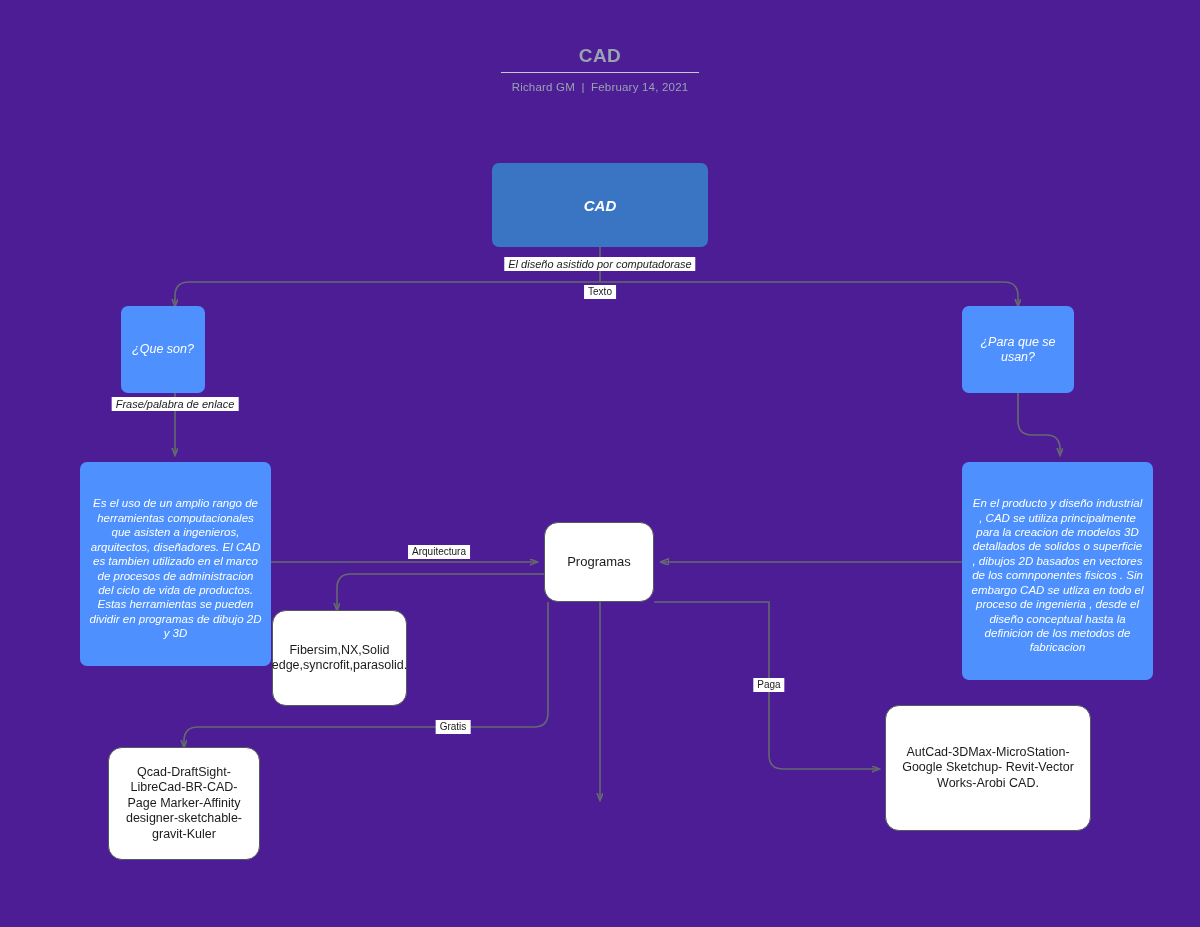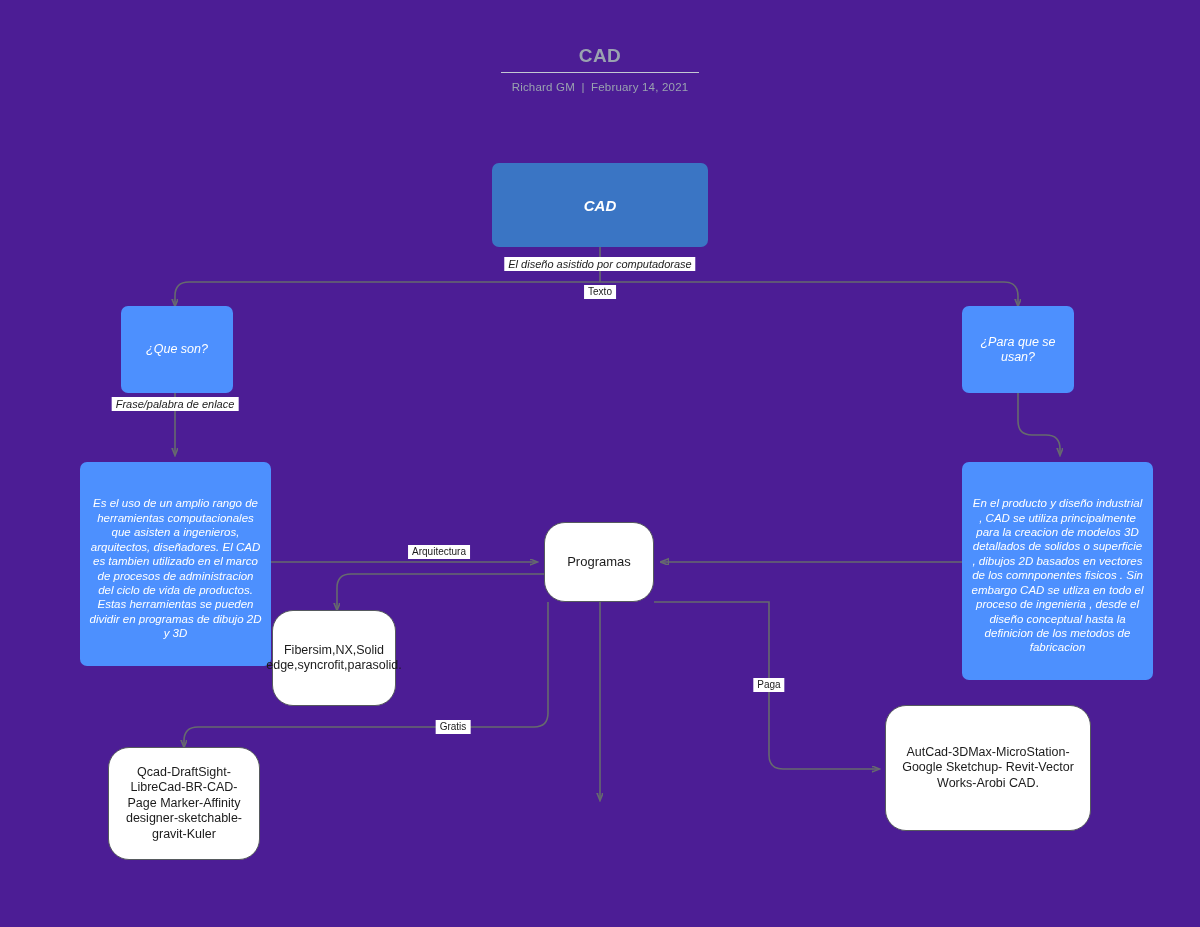--- a/index.html
+++ b/index.html
@@ -93,21 +93,21 @@
     padding: 0 9px;
     align-items: center;
   }
   .node-blue.textblock .body {
     white-space: pre-line;
     margin-top: 9px;
   }
   .node-white {
     background: #ffffff;
     border: 1.4px solid #565a5e;
-    border-radius: 21px;
+    border-radius: 14px;
     color: #1b1b1b;
     font-size: 12.5px;
     line-height: 15.5px;
     padding: 0 7px;
     justify-content: center;
   }
   .node-white.small-label { font-size: 13px; }
 
   
   .edge-label {
@@ -173,42 +173,42 @@
   <div class="edge-label center" style="left:600px; top:285px;">Texto</div>
   <div class="edge-label italic center" style="left:175px; top:397px;">Frase/palabra de enlace</div>
   <div class="edge-label center" style="left:439px; top:545px;">Arquitectura</div>
   <div class="edge-label center" style="left:453px; top:720px;">Gratis</div>
   <div class="edge-label center" style="left:769px; top:678px;">Paga</div>
 
   <div class="node node-root" style="left:492px; top:163px; width:216px; height:84px;">
     <span>CAD</span>
   </div>
 
-  <div class="node node-blue" style="left:121px; top:306px; width:112px; height:87px;">
+  <div class="node node-blue" style="left:121px; top:306px; width:84px; height:87px;">
     <span>¿Que son?</span>
   </div>
 
   <div class="node node-blue" style="left:962px; top:306px; width:112px; height:87px;">
     <span>¿Para que se usan?</span>
   </div>
 
   <div class="node node-blue textblock" style="left:80px; top:462px; width:191px; height:204px;">
     <span class="body">Es el uso de un amplio rango de herramientas computacionales que asisten a ingenieros, arquitectos, diseñadores. El CAD es tambien utilizado en el marco de procesos de administracion del ciclo de vida de productos.
 Estas herramientas se pueden dividir en programas de dibujo 2D y 3D</span>
   </div>
 
   <div class="node node-blue textblock" style="left:962px; top:462px; width:191px; height:218px;">
     <span class="body">En el producto y diseño industrial , CAD se utiliza principalmente para la creacion  de modelos  3D detallados de solidos o superficie , dibujos 2D basados en vectores de los comnponentes fisicos . Sin embargo CAD se utliza en todo el proceso de ingenieria , desde el diseño conceptual hasta la definicion de los metodos de fabricacion</span>
   </div>
 
   <div class="node node-white small-label" style="left:544px; top:522px; width:110px; height:80px;">
     <span>Programas</span>
   </div>
 
-  <div class="node node-white" style="left:272px; top:610px; width:124px; height:96px;">
+  <div class="node node-white" style="left:272px; top:610px; width:135px; height:96px;">
     <span>Fibersim,NX,Solid edge,syncrofit,parasolid.</span>
   </div>
 
   <div class="node node-white" style="left:108px; top:747px; width:152px; height:113px;">
     <span>Qcad-DraftSight-LibreCad-BR-CAD-Page Marker-Affinity designer-sketchable-gravit-Kuler</span>
   </div>
 
   <div class="node node-white" style="left:885px; top:705px; width:206px; height:126px;">
     <span>AutCad-3DMax-MicroStation-Google Sketchup- Revit-Vector Works-Arobi CAD.</span>
   </div>

